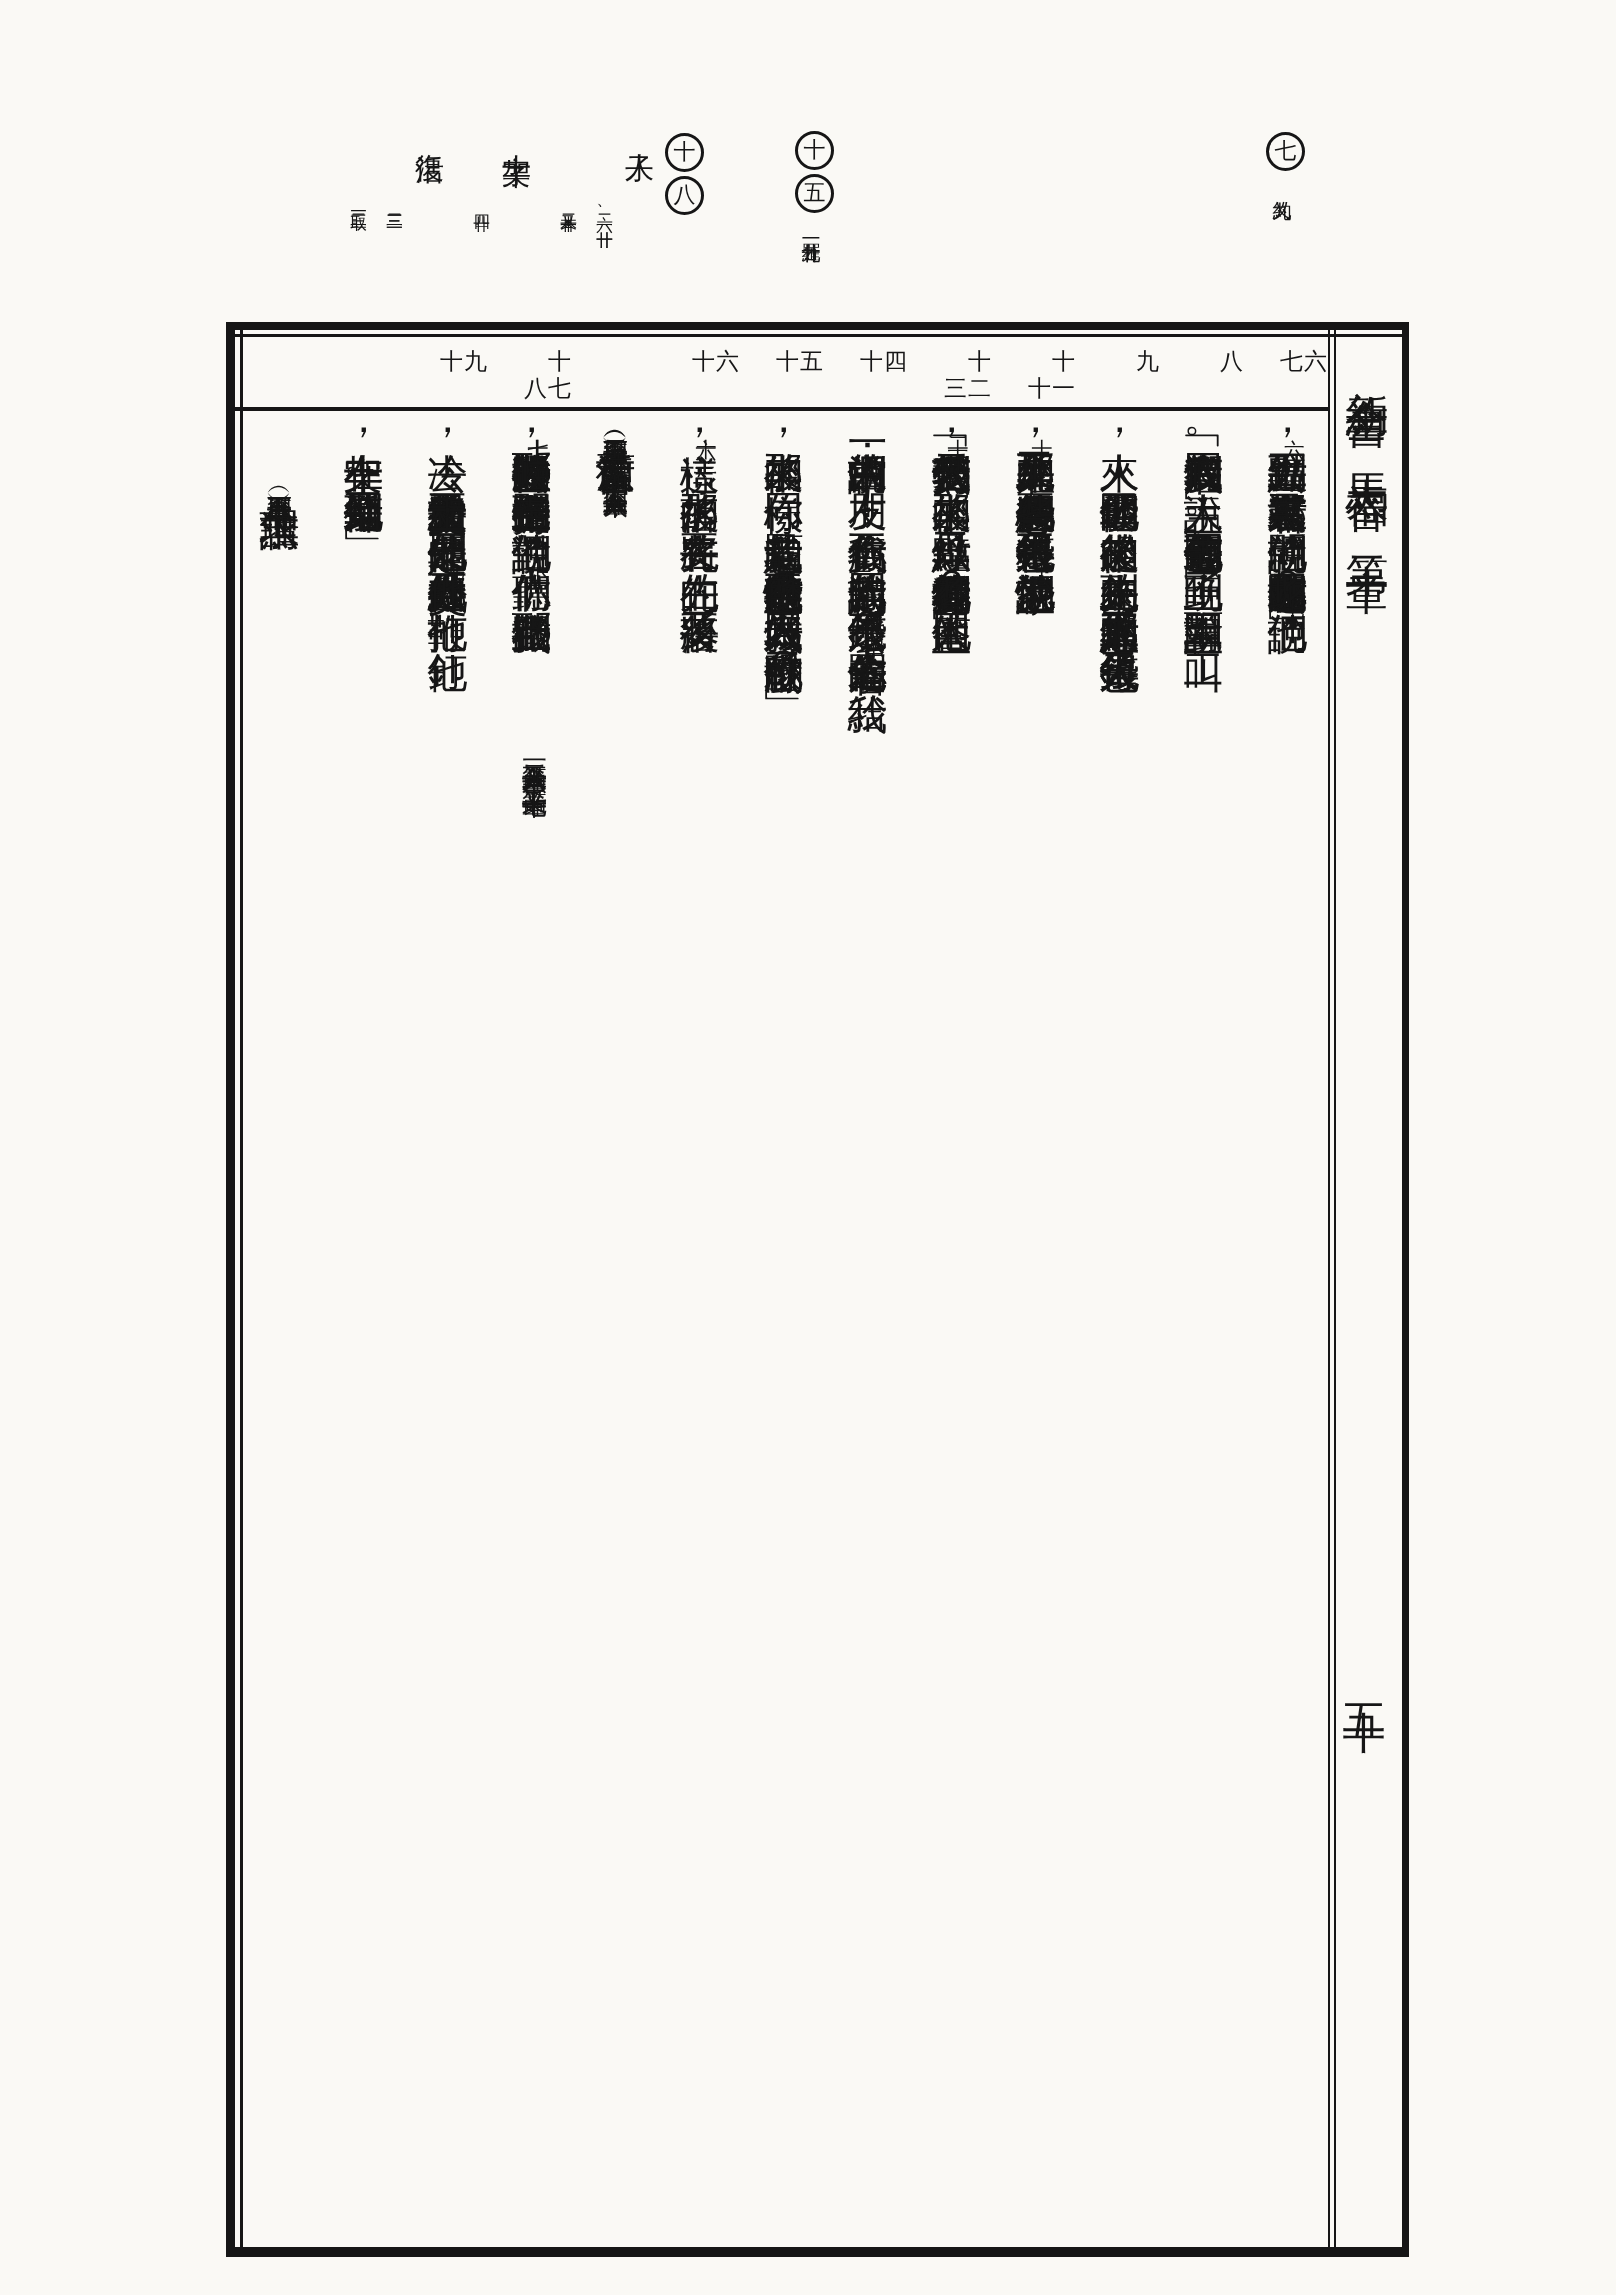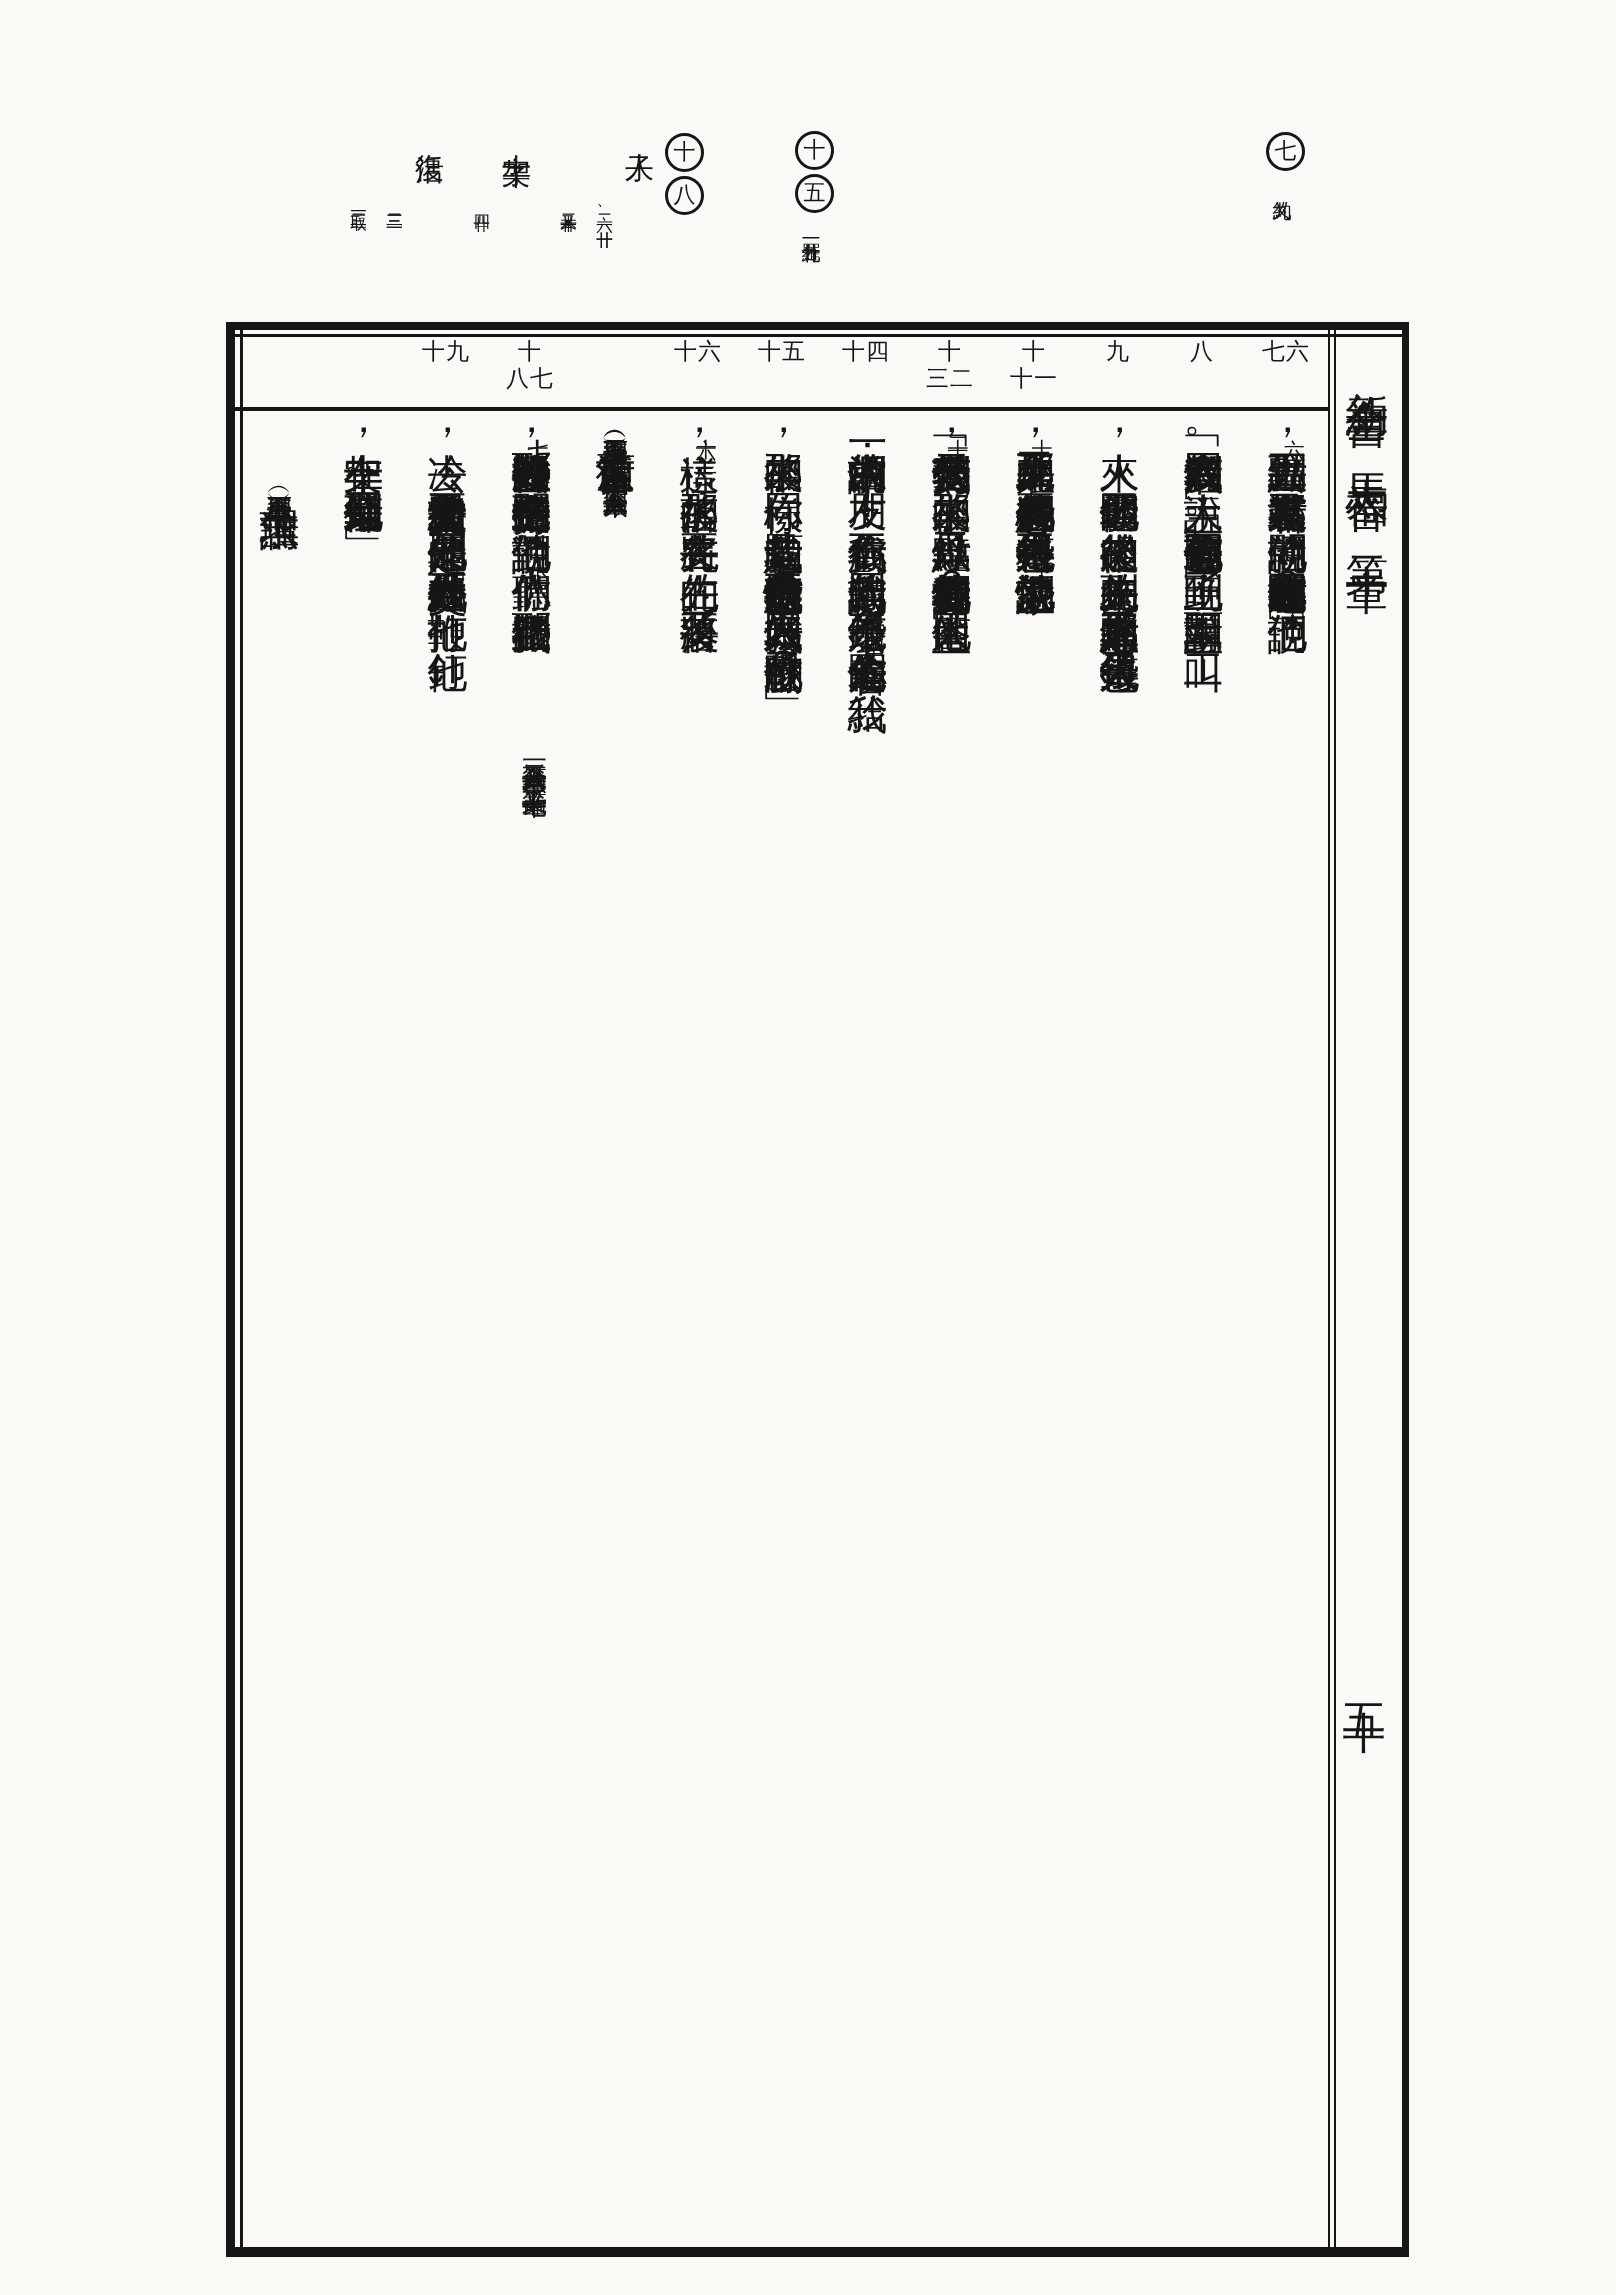--- a/index.html
+++ b/index.html
@@ -30,22 +30,22 @@
   .header-col .divider2{position:absolute;left:6px;top:0;bottom:0;width:2px;background:#161616;}
   .header-title{position:absolute;top:27px;right:4px;writing-mode:vertical-rl;text-orientation:mixed;
                 font-size:43px;letter-spacing:5px;line-height:61px;}
   .header-title .gap{margin-inline-start:46px;}
   .page-number{position:absolute;top:1340px;right:10px;writing-mode:vertical-rl;text-orientation:mixed;
                font-size:43px;letter-spacing:7px;line-height:56px;}
 
   
   .strip{position:absolute;left:0;top:0;right:74px;height:77px;border-bottom:4px solid #161616;
          display:flex;flex-direction:row-reverse;}
-  .strip .cell{flex:0 0 84px;width:84px;display:flex;flex-direction:column;align-items:center;
-               justify-content:flex-start;padding-top:8px;box-sizing:border-box;}
+  .strip .cell{flex:0 0 84px;width:84px;display:flex;flex-direction:column;align-items:flex-end;
+               justify-content:flex-start;padding-top:18px;box-sizing:border-box;}
   .strip .line{font-size:23px;line-height:27px;letter-spacing:1px;text-align:center;}
 
   
   .textzone{position:absolute;left:0;right:74px;top:81px;bottom:0;
             display:flex;flex-direction:row-reverse;justify-content:flex-start;
             padding-top:11px;box-sizing:border-box;}
   .col{flex:0 0 84px;width:84px;height:1807px;writing-mode:vertical-rl;text-orientation:mixed;
        font-size:40px;line-height:81px;letter-spacing:0;}
   .vnum{font-size:21px;line-height:inherit;display:inline-block;transform:translateX(7px);}
   .pn{border-right:2.5px solid #222;padding-right:4px;}

